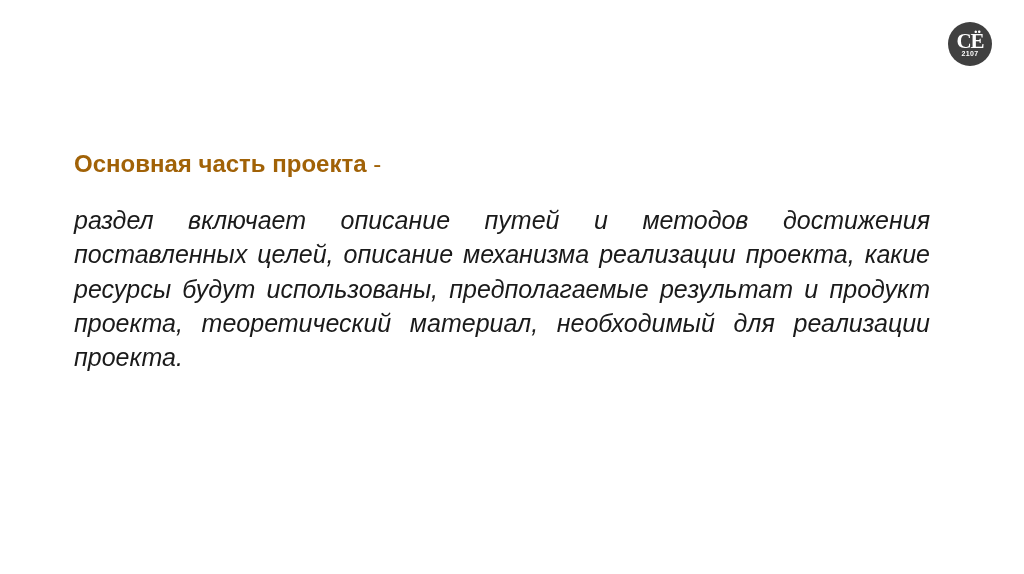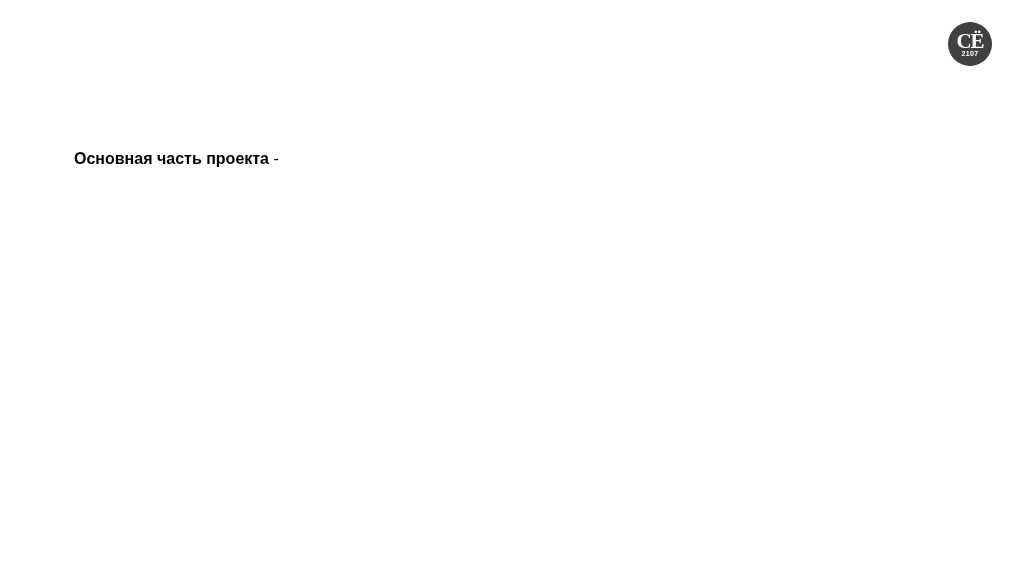--- a/index.html
+++ b/index.html
@@ -56,22 +56,22 @@
     color: #1a1a1a;
     letter-spacing: 0px;
   }
   .body-block {
     position: absolute;
     left: 74px;
     top: 150px;
     width: 880px;
   }
   .lead {
-    font-size: 16px;
-    color: #000000;
+    font-size: 24px;
+    color: #a16207;
     margin-bottom: 10px;
   }
   .lead .strong {
     font-weight: bold;
   }
   .lead .dash {
     font-weight: normal;
   }
   .paragraph {
     font-size: 25px;
@@ -91,15 +91,16 @@
     <span class="glyph">СЁ</span>
     <span class="year">2107</span>
   </div>
 
 
   <div class="body-block">
     <div class="lead">
       <span class="strong">Основная  часть проекта</span>
       <span class="dash">-</span>
     </div>
+    <p class="paragraph">раздел включает описание путей и методов достижения поставленных целей, описание механизма реализации проекта, какие ресурсы будут использованы, предполагаемые результат и продукт проекта, теоретический материал, необходимый для реализации проекта.</p>
   </div>
 
 </div>
 
 </body></html>

